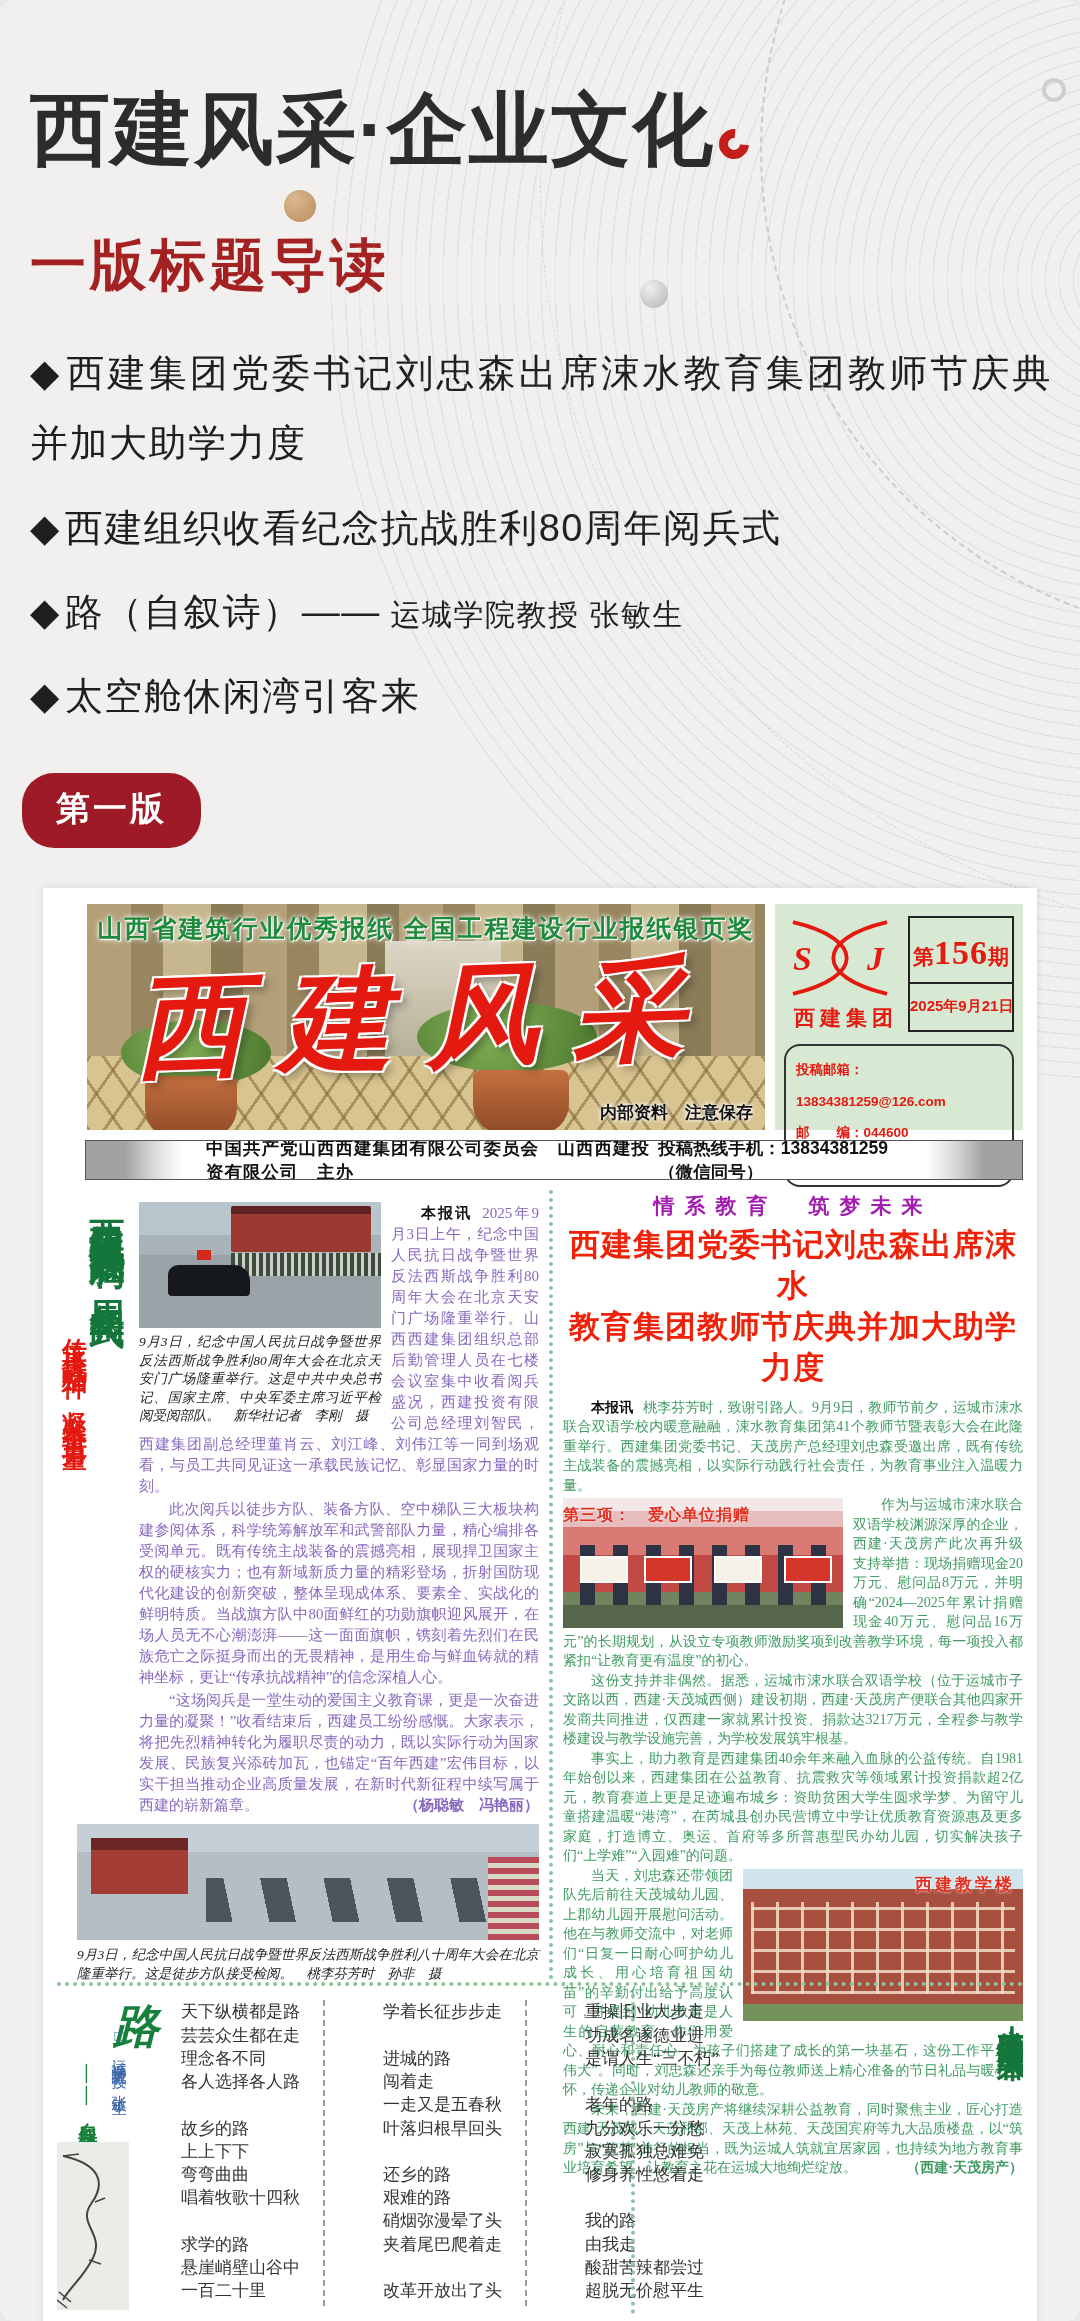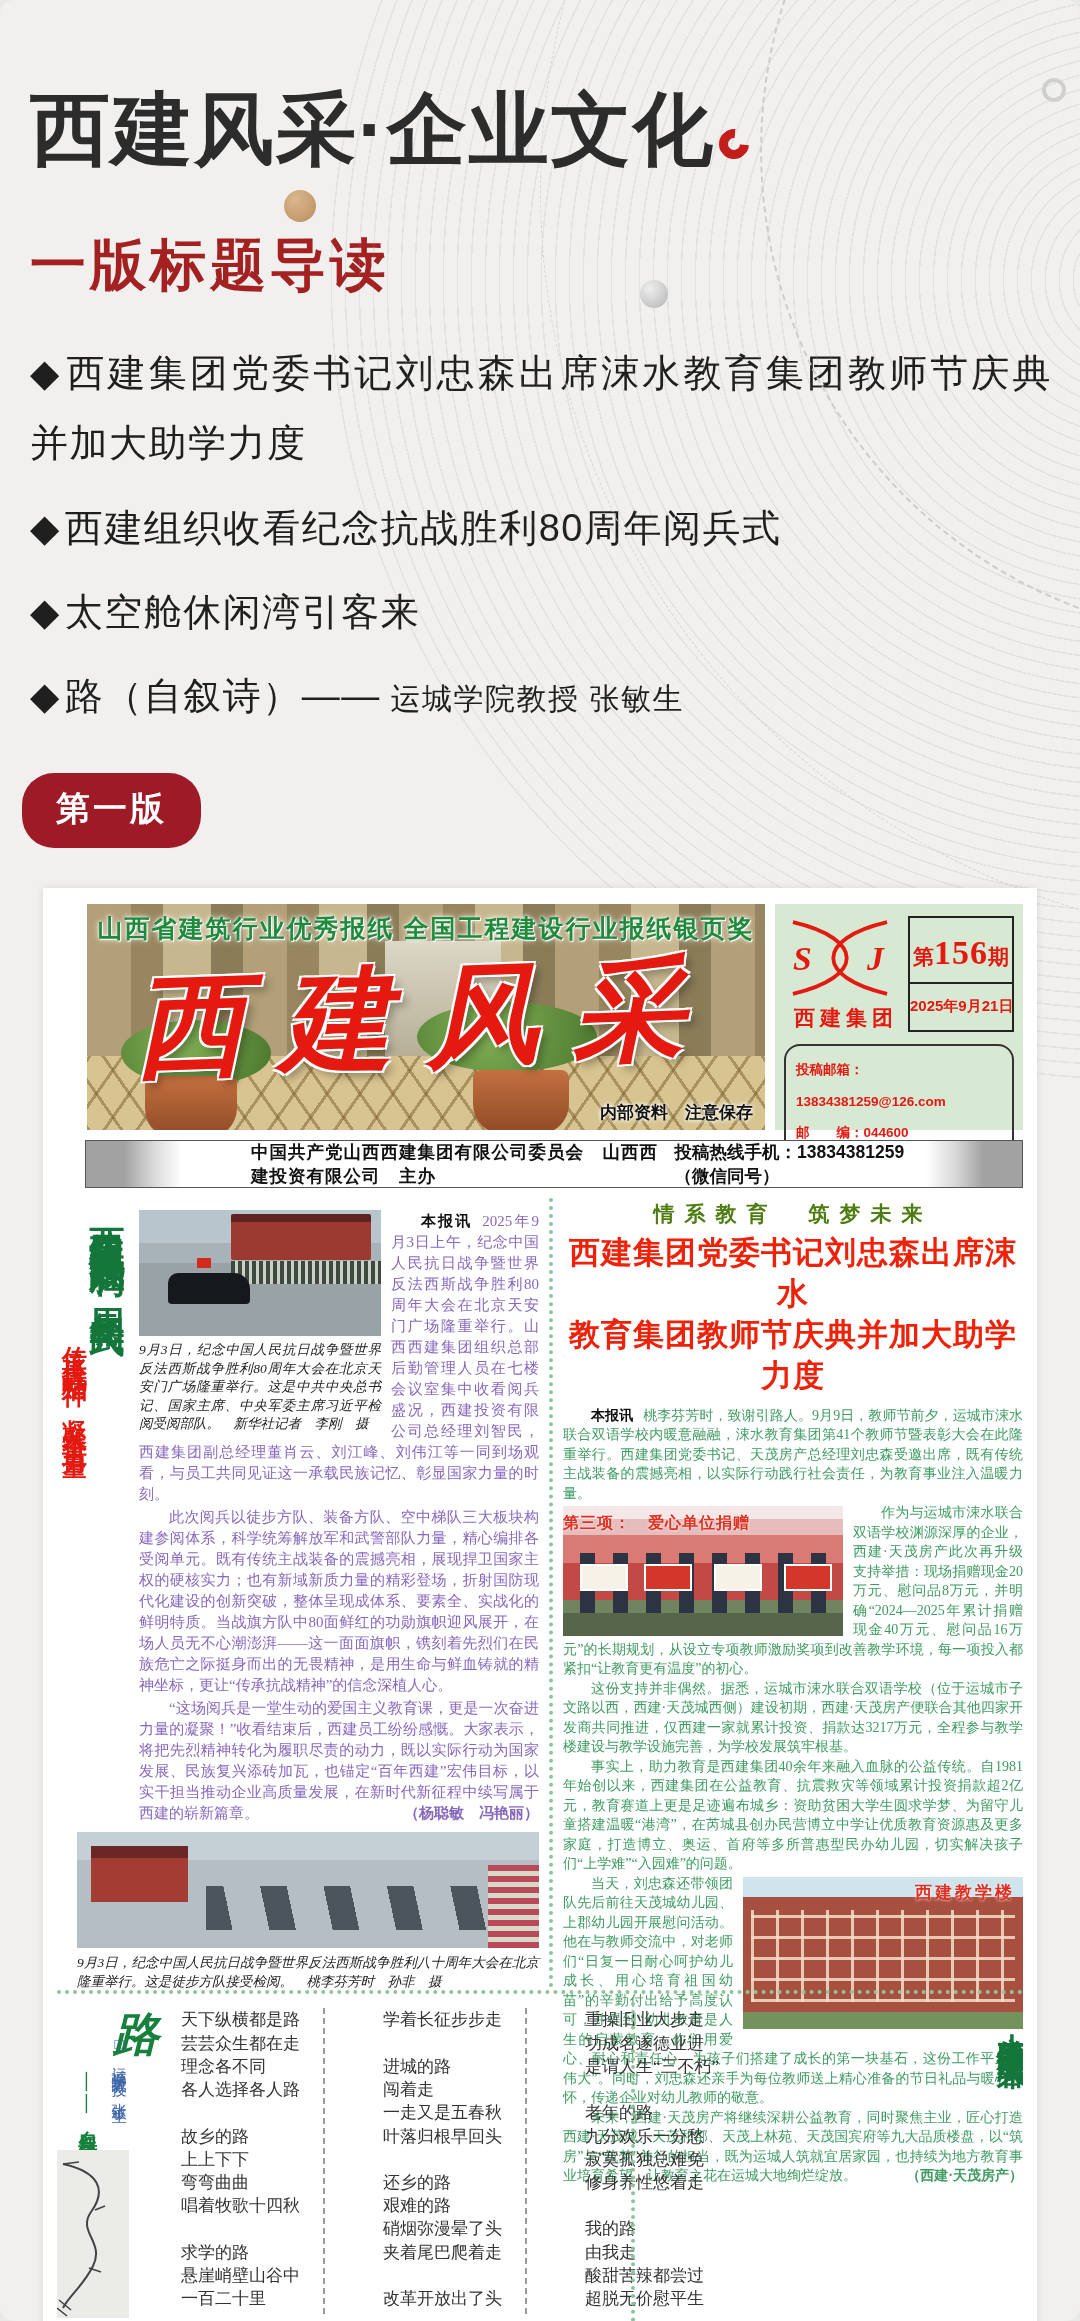--- a/index.html
+++ b/index.html
@@ -60,21 +60,21 @@
   .panel-top { display:flex; }
   .panel-brand { flex:1; }
   .sj-logo { width:112px; height:84px; display:block; }
   .group-name { color:#e41910; font-size:21px; font-weight:bold; letter-spacing:5px; margin:4px 0 0 10px; white-space:nowrap; }
   .issue-box { width:106px; border:2px solid #222; text-align:center; }
   .issue-no { padding:16px 0 10px; border-bottom:2px solid #222; color:#e41910; font-weight:bold; font-size:21px; font-family:"Liberation Serif",serif; }
   .issue-no .big { font-size:34px; letter-spacing:1px; }
   .issue-date { padding:13px 0; color:#e41910; font-weight:bold; font-size:15px; white-space:nowrap; }
   .contact-box { margin-top:12px; border:2px solid #333; border-radius:16px; padding:8px 6px 6px 10px; color:#e41910; font-weight:bold; font-size:13.5px; line-height:2.3; white-space:pre-line; }
 
-  .orgbar { position:relative; margin:10px 0 0 28px; height:48px; border:1.5px solid #555; background:#fff; display:flex; align-items:center; font-weight:bold; color:#111; overflow:hidden;padding-left:45px; }
+  .orgbar { position:relative; margin:10px 0 0 28px; height:40px; border:1.5px solid #555; background:#fff; display:flex; align-items:center; font-weight:bold; color:#111; overflow:hidden; }
   .orgbar::before { content:""; position:absolute; left:0; top:0; bottom:0; width:96px; background:linear-gradient(90deg,#a2a2a2 0 40%,#d9d9d9 70%,#fff); }
   .orgbar::after  { content:""; position:absolute; right:0; top:0; bottom:0; width:96px; background:linear-gradient(270deg,#a2a2a2 0 40%,#d9d9d9 70%,#fff); }
   .orgleft { margin-left:120px; font-size:17.5px; z-index:1; letter-spacing:1px; }
   .orgright { margin-left:auto; margin-right:108px; font-size:17.5px; z-index:1; }
 
   .articles { position:relative; margin-top:10px; height:1130px; overflow:hidden; font-family:"Liberation Serif",serif; }
 
   .slogan-red { position:absolute; left:2px; top:128px; height:390px; writing-mode:vertical-rl; font-family:"Liberation Sans",sans-serif;
     font-size:25px; font-weight:bold; color:#e41910; letter-spacing:7px; }
   .vtitle-main { position:absolute; left:26px; top:2px; height:625px; writing-mode:vertical-rl; font-family:"Liberation Sans",sans-serif;
@@ -99,21 +99,21 @@
   .gate2 { position:absolute; left:3%; top:12%; width:21%; height:48%; background:linear-gradient(#6b2723 0 22%, #a33d33 22% 100%); }
   .blocks2 { position:absolute; left:28%; right:5%; top:46%; height:38%; background:repeating-linear-gradient(78deg,#39424b 0 26px,rgba(0,0,0,0) 26px 62px); opacity:.85; }
   .stands2 { position:absolute; right:0; top:28%; bottom:0; width:11%; background:repeating-linear-gradient(0deg,#b84a5a 0 6px,#d8d8c8 6px 11px); }
   .cap2 { margin-top:5px; font-size:13.5px; line-height:19px; color:#222; font-style:italic; text-align:justify; }
 
   .divider-v  { position:absolute; left:492px; top:0; height:790px; border-left:4px dotted #8fc49a; }
   .divider-h  { position:absolute; left:0; top:792px; width:966px; border-top:4px dotted #8fc49a; }
   .divider-v2 { position:absolute; left:574px; top:804px; height:320px; border-left:4px dotted #8fc49a; }
 
   .right-article { position:absolute; left:506px; top:0; width:460px; font-size:14px; line-height:19.5px; color:#3f9b62; text-align:justify; }
-  .kicker { text-align:center; color:#4d7c0f; font-weight:bold; font-size:21px; letter-spacing:10px; font-family:"Liberation Sans",sans-serif; margin:6px 0 8px; white-space:nowrap; }
+  .kicker { text-align:center; color:#a21caf; font-weight:bold; font-size:21px; letter-spacing:10px; font-family:"Liberation Sans",sans-serif; margin:6px 0 8px; white-space:nowrap; }
   .headline { text-align:center; color:#ee2209; font-weight:bold; font-size:31px; line-height:41px; letter-spacing:1px; font-family:"Liberation Sans",sans-serif; margin-bottom:10px; }
   .right-article p { margin:0; text-indent:2em; }
 
   .stage { float:left; position:relative; width:280px; height:130px; margin:3px 10px 3px 0; overflow:hidden;
     background:linear-gradient(180deg,#f4e7e7 0 10%,#e6bcbc 10% 22%,#d97b74 22% 44%,#c34a44 44% 72%,#70855f 72% 82%,#57664a 82% 100%); }
   .stage-banner { position:absolute; top:7px; left:0; right:0; color:#e03022; font-weight:bold; font-size:16px; font-family:"Liberation Sans",sans-serif; text-shadow:0 0 3px #fff; letter-spacing:1px; }
   .stage-people { position:absolute; left:3%; right:3%; top:36%; height:46%; background:repeating-linear-gradient(90deg, rgba(0,0,0,0) 0 9px, #2d3342 9px 24px, rgba(0,0,0,0) 24px 33px); }
   .board { position:absolute; top:44%; width:48px; height:27px; background:#d5362a; border:2px solid #fff; }
   .board.white { background:#f6f2e8; }
   .board.k1 { left:6%; } .board.k2 { left:29%; } .board.k3 { left:54%; } .board.k4 { left:79%; }
@@ -162,22 +162,22 @@
   <div class="decor dot-gray"></div>
   <div class="decor ring-small"></div>
 
   
   <h1 class="hero-title"><span>西建风采·企业文化</span><span class="brand-ring"></span></h1>
   <div class="section-label">一版标题导读</div>
 
   <ul class="headlines">
     <li><span class="dia">◆</span><span>西建集团党委书记刘忠森出席涑水教育集团教师节庆典并加大助学力度</span><span class="suffix"></span></li>
     <li><span class="dia">◆</span><span>西建组织收看纪念抗战胜利80周年阅兵式</span><span class="suffix"></span></li>
+    <li><span class="dia">◆</span><span>路（自叙诗）——</span><span class="suffix"> 运城学院教授 张敏生</span></li>
     <li><span class="dia">◆</span><span>太空舱休闲湾引客来</span><span class="suffix"></span></li>
-    <li><span class="dia">◆</span><span>路（自叙诗）——</span><span class="suffix"> 运城学院教授 张敏生</span></li>
   </ul>
 
   <div class="edition-btn">第一版</div>
 
   
   <section class="sheet">
 
     <div class="masthead">
       <div class="mast-photo">
         <div class="street-band"></div>

